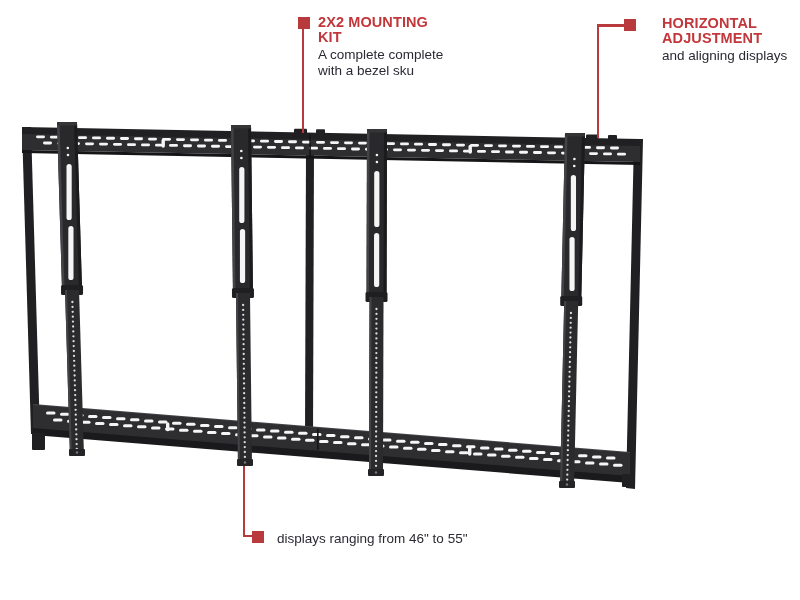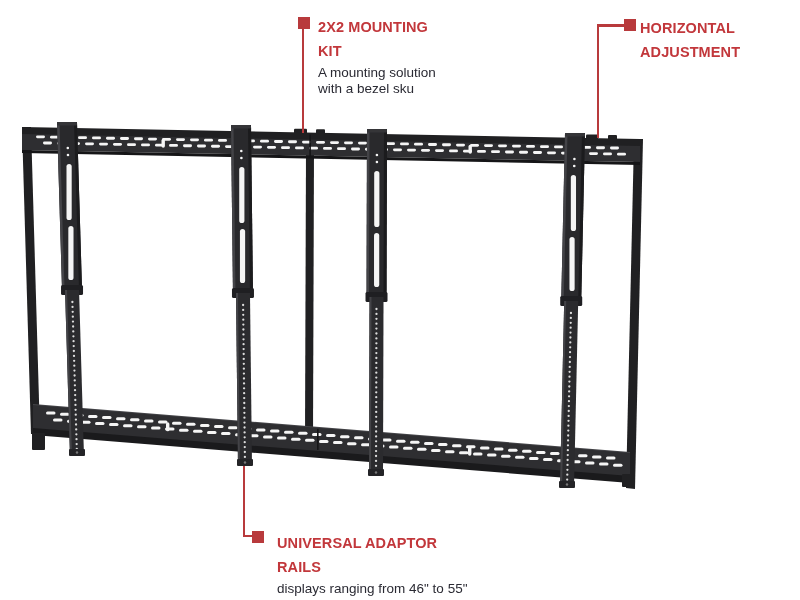--- a/index.html
+++ b/index.html
@@ -6,21 +6,21 @@
   .stage{
     position:relative;width:800px;height:600px;background:#ffffff;overflow:hidden;
     font-family:"Liberation Sans",sans-serif;
   }
   .frame-svg{position:absolute;left:0;top:0;}
   .callout{position:absolute;left:0;top:0;width:0;height:0;}
   .bullet{position:absolute;width:12px;height:12px;background:var(--accent,#b83a3c);}
   .cline{position:absolute;background:var(--accent,#b83a3c);}
   .callout-text{position:absolute;}
   .callout-heading{
-    margin:0 0 2px 0;font-weight:bold;font-size:14.5px;line-height:24px;
+    margin:0 0 2px 0;font-weight:bold;font-size:14.5px;line-height:15px;
     color:var(--heading,#c2373b);letter-spacing:.1px;
   }
   .callout-body-line{
     font-size:13.5px;line-height:15.8px;color:var(--body,#2a2a33);white-space:nowrap;
   }
 </style>
 </head>
 <body>
 
 <div class="stage" style="--accent: #b83a3c; --heading: #c2373b; --body: #2a2a33;">
@@ -414,37 +414,37 @@
         <rect x="559" y="481" width="16" height="7" fill="#242427" rx="1"></rect>
         <circle cx="567" cy="484.5" r="1.2" fill="#777777"></circle>
       </g>
     </svg>
 
   <div class="callout">
     <span class="cline" style="left:301.5px;top:29px;width:2.5px;height:104px"></span>
     <span class="bullet" style="left:298px;top:17px"></span>
     <div class="callout-text" style="left:318px;top:15px">
       <h3 class="callout-heading">2X2 MOUNTING KIT</h3>
-      <div class="callout-body-line">A mounting solution</div>
+      <div class="callout-body-line">A complete complete</div>
       <div class="callout-body-line">with a bezel sku</div>
     </div>
   </div>
 
   <div class="callout">
     <span class="cline" style="left:596.5px;top:24px;width:2.5px;height:114px"></span>
     <span class="cline" style="left:596.5px;top:24px;width:29px;height:2.5px"></span>
     <span class="bullet" style="left:624px;top:19px"></span>
-    <div class="callout-text" style="left:640px;top:16px">
+    <div class="callout-text" style="left:662px;top:16px">
       <h3 class="callout-heading" style="max-width:122px">HORIZONTAL ADJUSTMENT</h3>
+      <div class="callout-body-line">and aligning displays</div>
     </div>
   </div>
 
   <div class="callout">
     <span class="cline" style="left:242.8px;top:466px;width:2.5px;height:71px"></span>
     <span class="cline" style="left:242.8px;top:534.5px;width:11px;height:2.5px"></span>
     <span class="bullet" style="left:252px;top:531px"></span>
     <div class="callout-text" style="left:277px;top:531px">
-      <h3 class="callout-heading">UNIVERSAL ADAPTOR RAILS</h3>
       <div class="callout-body-line">displays ranging from 46" to 55"</div>
     </div>
   </div>
 
 </div>
 
 </body></html>

